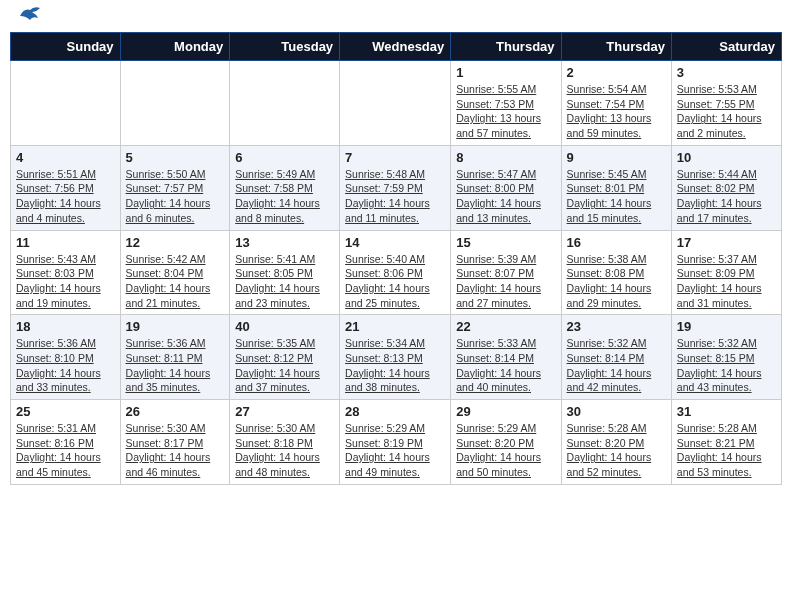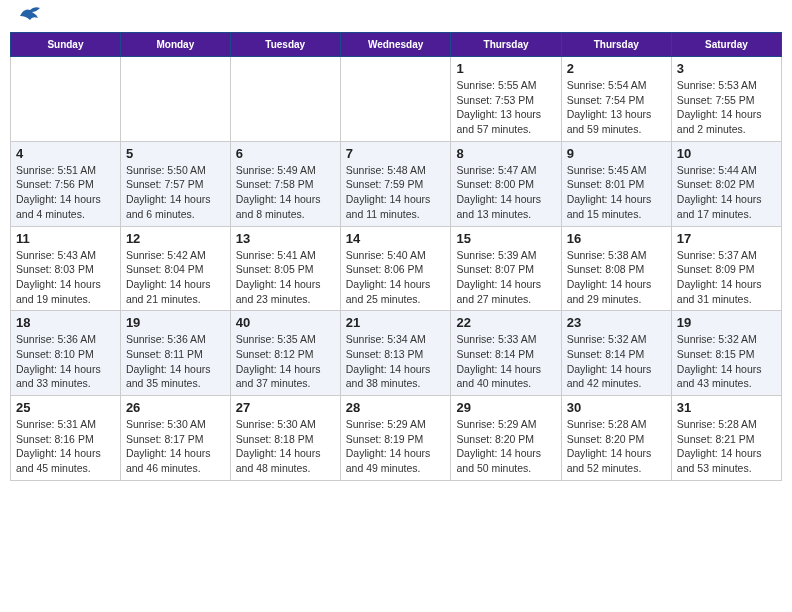--- a/index.html
+++ b/index.html
@@ -34,25 +34,25 @@
     .cal-subtitle {
       font-size: 15px;
       color: #444;
     }
     .calendar {
       width: 100%;
       border-collapse: collapse;
       border: 1px solid #bbb;
     }
     .calendar th {
-      background: #4c1d95;
+      background: #0f172a;
       color: #fff;
-      font-size: 10px;
+      font-size: 13px;
       font-weight: bold;
-      text-align: center;
+      text-align: right;
       padding: 6px 6px;
       border: 1px solid #1a4a8a;
     }
     .calendar td {
       vertical-align: top;
       border: 1px solid #ccc;
       padding: 4px 5px;
       width: 113px;
       min-height: 80px;
       background: #fff;
@@ -69,20 +69,21 @@
       font-size: 13px;
       font-weight: bold;
       color: #222;
       display: block;
       margin-bottom: 2px;
     }
     .day-info {
       font-size: 10.5px;
       color: #333;
       line-height: 1.4;
+      text-decoration: underline;
     }
     .empty-cell {
       background: #fff !important;
     }
     
     .row-odd td { background: #fff; }
     .row-even td { background: #edf2fa; }
   </style>
 </head>
 <body>

